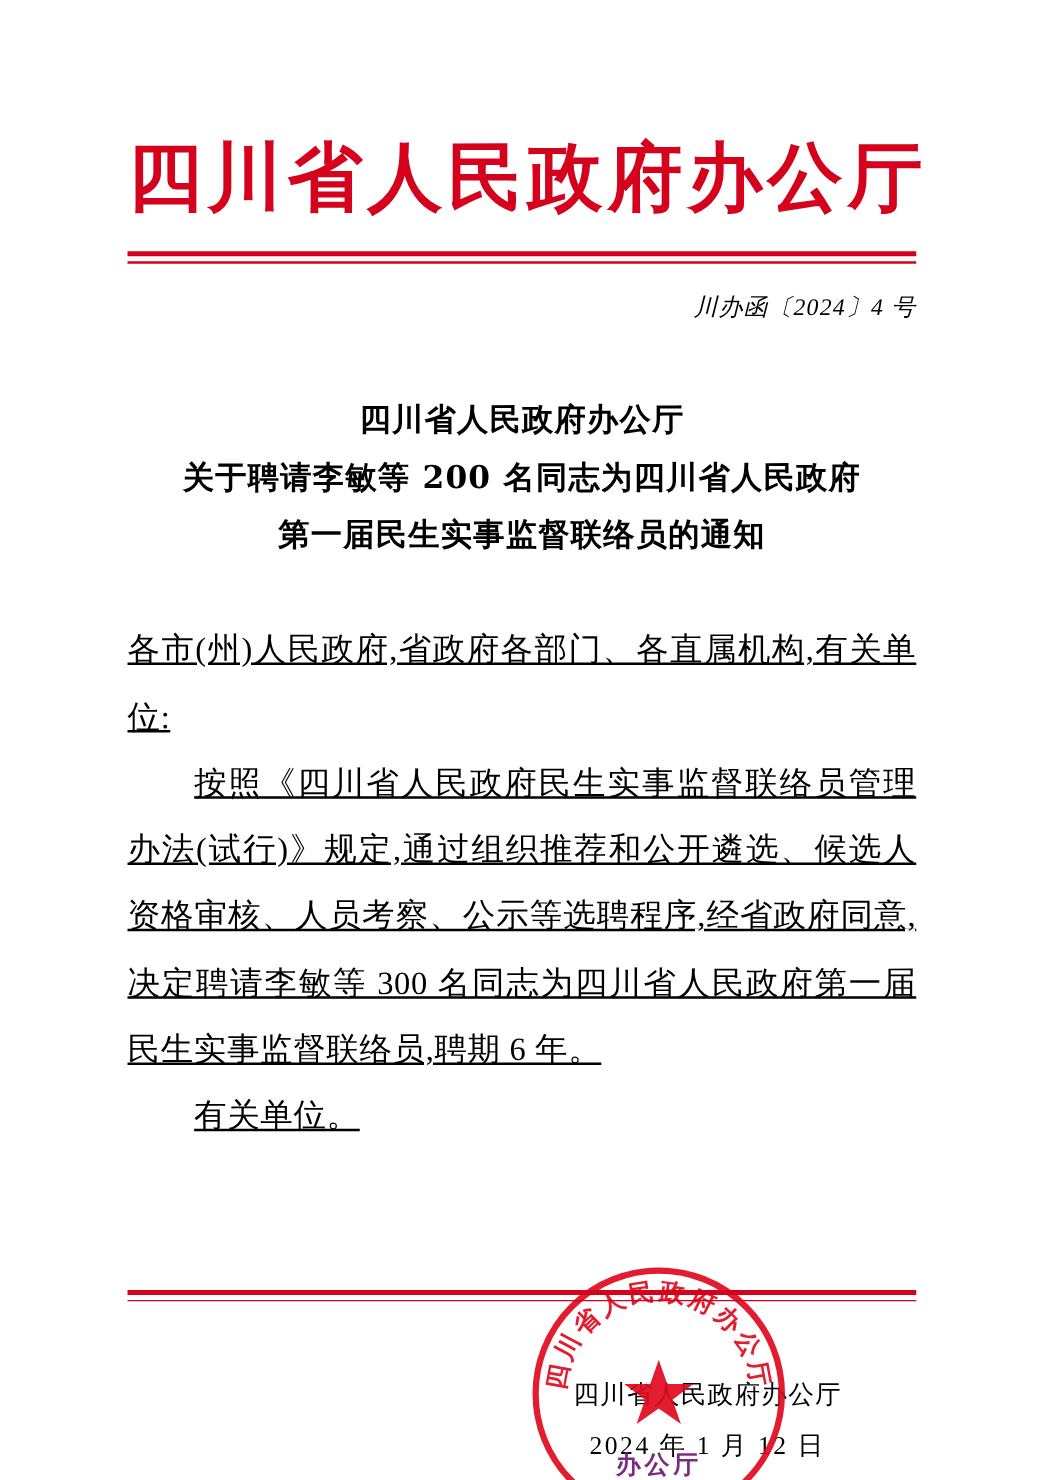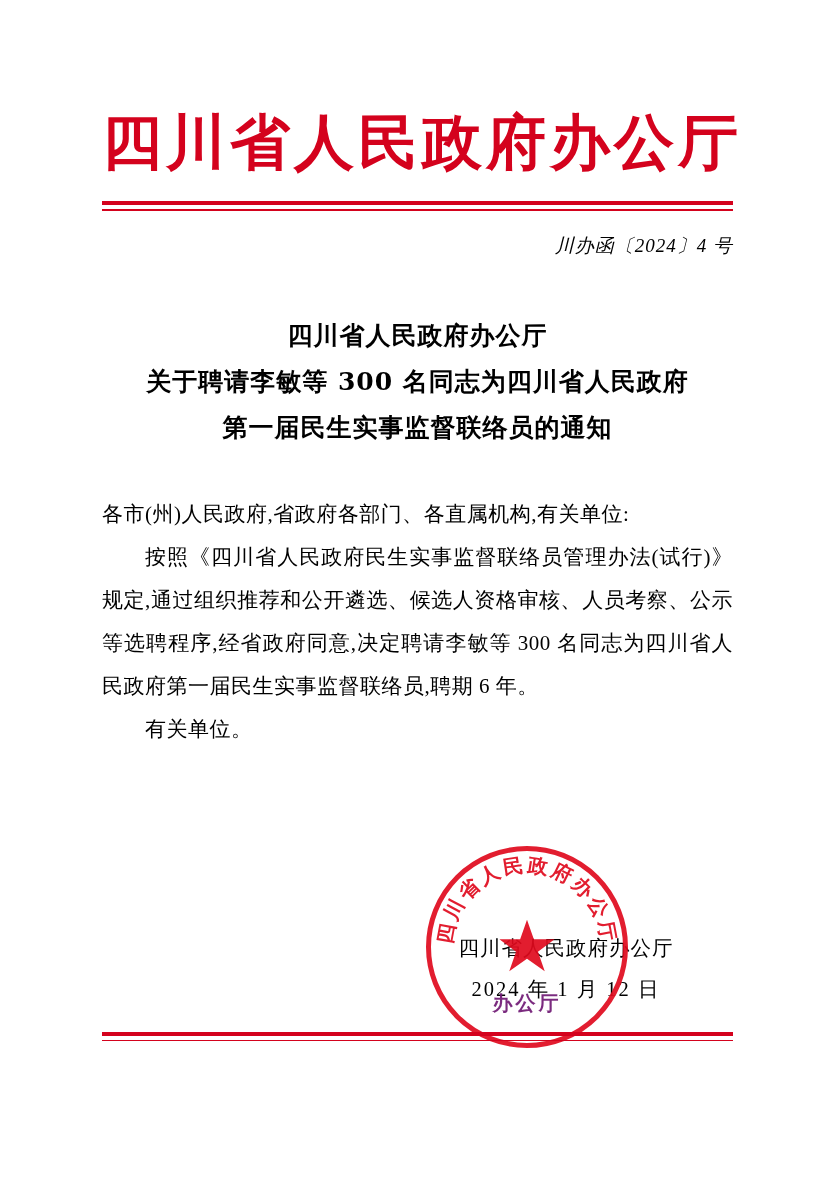--- a/index.html
+++ b/index.html
@@ -77,25 +77,26 @@
     line-height: 1.85;
     letter-spacing: 1px;
   }
   .title-line {
     display: block;
   }
 
   
   .body-block {
     margin-top: 42px;
-    font-size: 21px;
+    font-size: 26px;
     line-height: 2.05;
     text-align: justify;
     text-justify: inter-ideograph;
     letter-spacing: 0.5px;
+    text-decoration: underline;
   }
   .salutation {
     text-indent: 0;
   }
   .para {
     text-indent: 2.05em;
   }
 
   
   .sign-area {
@@ -189,21 +190,21 @@
 
     <div class="rule-group">
       <div class="rule-thick"></div>
       <div class="rule-thin"></div>
     </div>
 
     <div class="doc-number">川办函〔2024〕4 号</div>
 
     <div class="title-block">
       <span class="title-line">四川省人民政府办公厅</span>
-      <span class="title-line">关于聘请李敏等 300 名同志为四川省人民政府</span>
+      <span class="title-line">关于聘请李敏等 200 名同志为四川省人民政府</span>
       <span class="title-line">第一届民生实事监督联络员的通知</span>
     </div>
 
     <div class="body-block">
       <p class="salutation" style="margin:0 0 0 0;">各市(州)人民政府,省政府各部门、各直属机构,有关单位:</p>
       <p class="para" style="margin:0;">按照《四川省人民政府民生实事监督联络员管理办法(试行)》规定,通过组织推荐和公开遴选、候选人资格审核、人员考察、公示等选聘程序,经省政府同意,决定聘请李敏等 300 名同志为四川省人民政府第一届民生实事监督联络员,聘期 6 年。</p>
       <p class="para" style="margin:0;">有关单位。</p>
     </div>
 
     <div class="sign-area">

